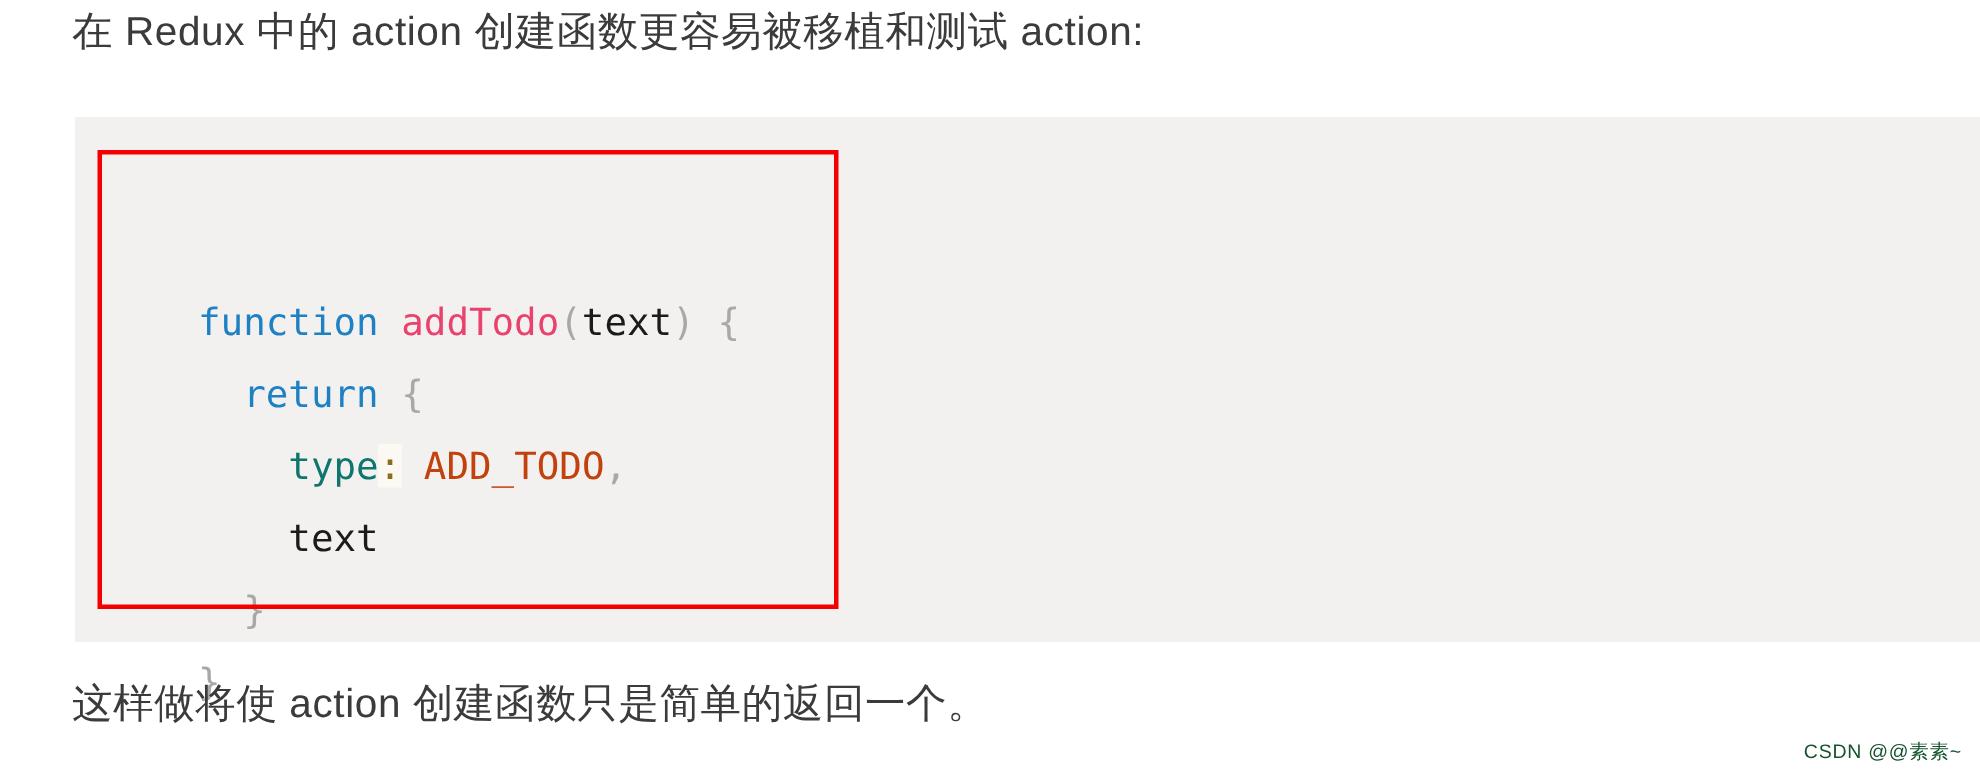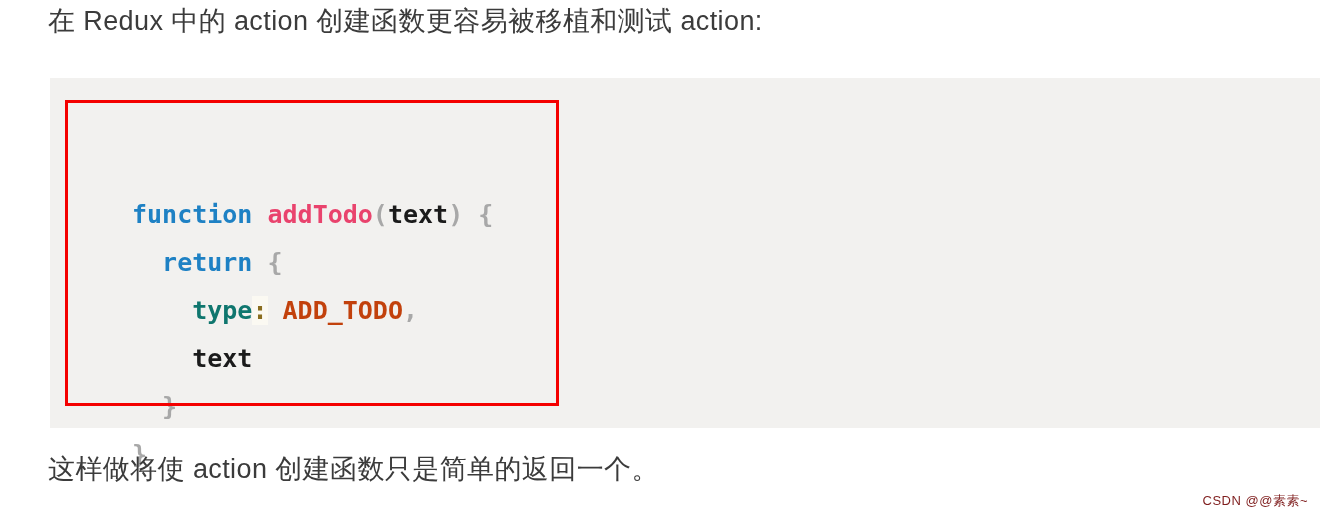--- a/index.html
+++ b/index.html
@@ -55,39 +55,39 @@
     position: absolute;
     left: 82px;
     top: 113px;
     margin: 0;
     font-family: "DejaVu Sans Mono", "Liberation Mono", monospace;
     font-size: 25px;
     line-height: 48px;
     white-space: pre;
     color: #24292e;
   }
-  .code-line { display: block; height: 48px; font-weight: bold; }
+  .code-line { display: block; height: 48px; }
 
   
   .tok-keyword   { color: #1e81c4; }
   .tok-function  { color: #e9436d; }
   .tok-param     { color: #1b1b1b; }
   .tok-punct     { color: #a8a8a8; }
   .tok-property  { color: #0f766e; }
   .tok-operator  { color: #8a6d1f; background: #fbf9f2; }
   .tok-constant  { color: #c2410c; }
   .tok-plain     { color: #1b1b1b; }
 
   
   #watermark {
     position: absolute;
     right: 12px;
     bottom: 6px;
     font-size: 13px;
-    color: #7f1d1d;
+    color: #14532d;
     letter-spacing: 0.5px;
     white-space: pre;
   }
 </style>
 </head>
 <body>
 
 <div class="prose" id="intro-paragraph">在 Redux 中的 action 创建函数更容易被移植和测试 action:</div>
 
 <div class="code-block">

